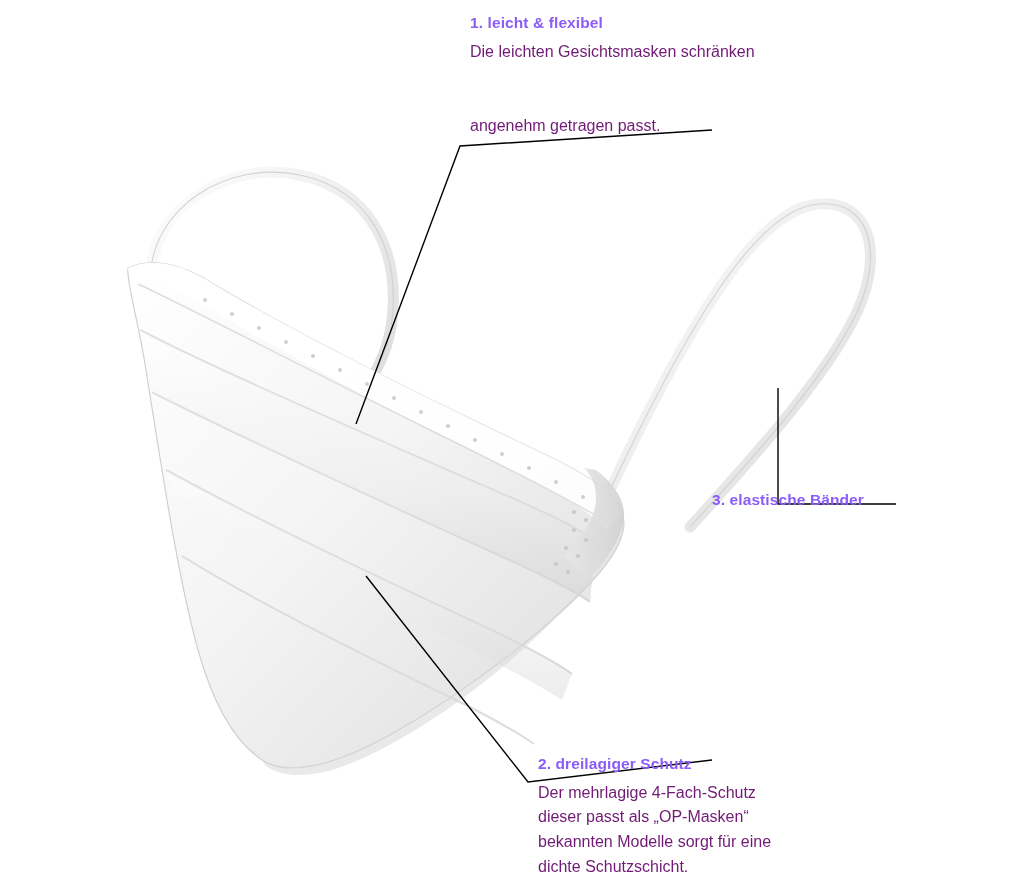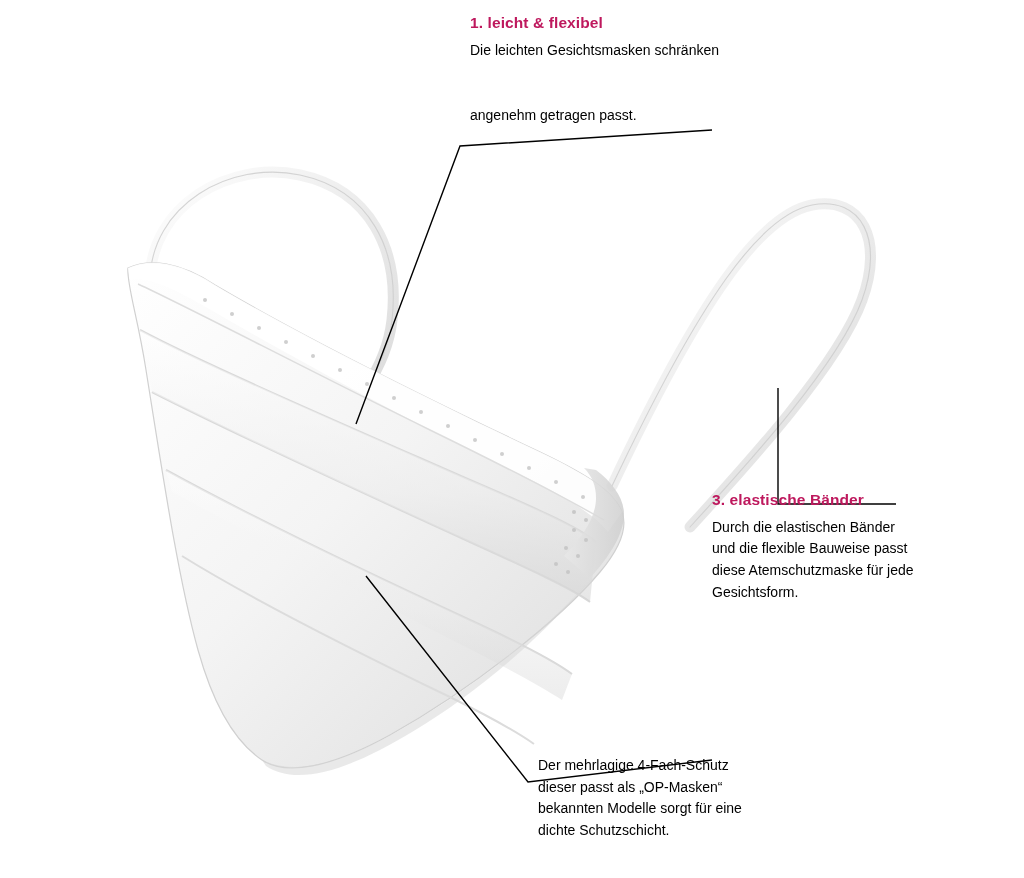--- a/index.html
+++ b/index.html
@@ -29,27 +29,27 @@
   .callout {
     position: absolute;
     box-sizing: border-box;
   }
   .callout .title {
     font-size: 15.5px;
     font-weight: bold;
     letter-spacing: 0.1px;
     margin: 0 0 7px 0;
     line-height: 1.2;
-    color: #be185d;
+    color: #8b5cf6;
   }
   .callout .body {
-    font-size: 14px;
+    font-size: 16px;
     line-height: 1.55;
     margin: 0;
-    color: #000000;
+    color: #701a75;
   }
   #callout-1 { left: 470px; top: 14px;  width: 300px; }
   #callout-2 { left: 538px; top: 755px; width: 300px; }
   #callout-3 { left: 712px; top: 491px; width: 250px; }
 </style>
 </head>
 <body>
 
 <div id="stage">
 
@@ -159,31 +159,26 @@
     <p class="title">1. leicht &amp; flexibel</p>
     <p class="body">
       <span>Die leichten Gesichtsmasken schränken</span><br>
       <br>
       <br>
       <span>angenehm getragen passt.</span>
     </p>
   </div>
 
   <div class="callout" id="callout-2">
+    <p class="title">2. dreilagiger Schutz</p>
     <p class="body">
       <span>Der mehrlagige 4-Fach-Schutz</span><br>
       <span>dieser passt als „OP-Masken“</span><br>
       <span>bekannten Modelle sorgt für eine</span><br>
       <span>dichte Schutzschicht.</span>
     </p>
   </div>
 
   <div class="callout" id="callout-3">
     <p class="title">3. elastische Bänder</p>
-    <p class="body">
-      <span>Durch die elastischen Bänder</span><br>
-      <span>und die flexible Bauweise passt</span><br>
-      <span>diese Atemschutzmaske für jede</span><br>
-      <span>Gesichtsform.</span>
-    </p>
   </div>
 
 </div>
 
 </body></html>

